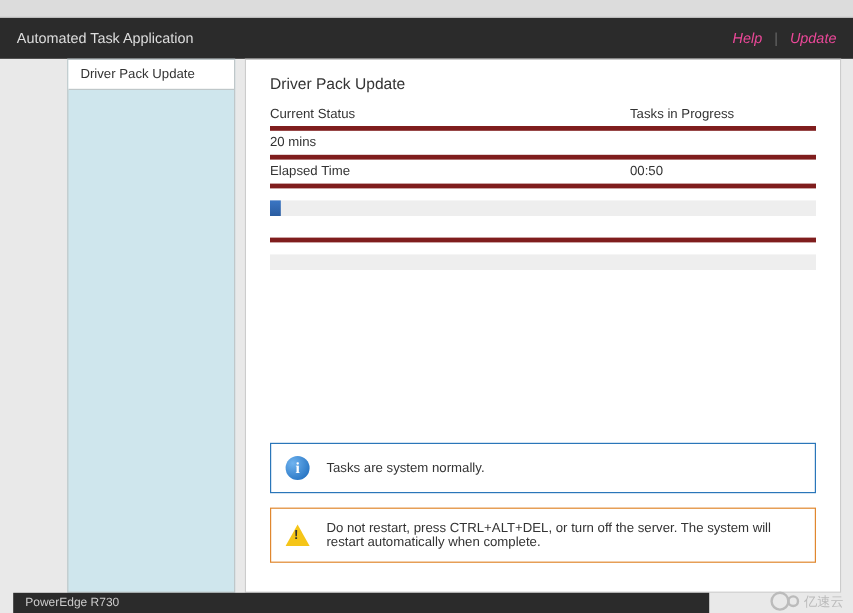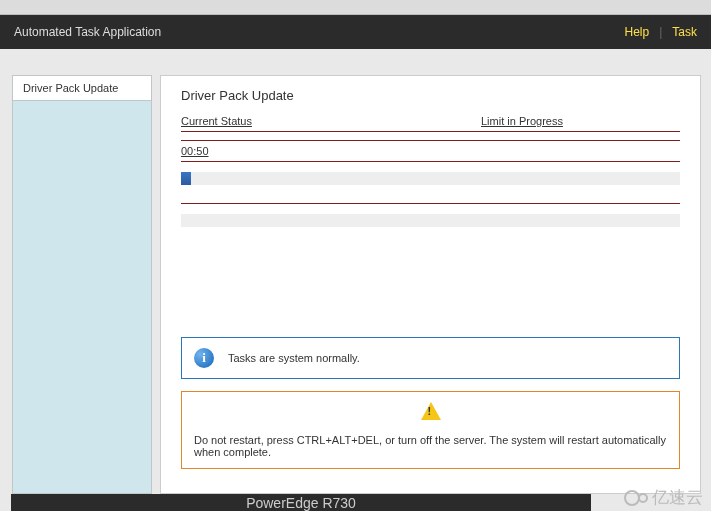--- a/index.html
+++ b/index.html
@@ -22,25 +22,26 @@
     color: #ddd;
     height: 34px;
     display: flex;
     align-items: center;
     padding: 0 14px;
     font-size: 12px;
     justify-content: space-between;
   }
   .header .right { display: flex; align-items: center; gap: 10px; }
   .header .sep { color: #666; }
-  .header a { color: #fde047; cursor: pointer; }
+  .header a { color: #ec4899; cursor: pointer; font-style: italic; }
   .body {
     display: flex;
     height: calc(100% - 15px - 34px - 17px);
-    padding-top: 26px;
+    padding-top: 0;
+    margin-left: 44px;
   }
   .sidebar {
     width: 140px;
     margin-left: 12px;
     background: #cfe6ed;
     border: 1px solid #bfc7c9;
   }
   .sidebar .item {
     background: #fff;
     border-bottom: 1px solid #bfc7c9;
@@ -58,24 +59,23 @@
     flex-direction: column;
   }
   .main h2 {
     font-size: 13px;
     font-weight: normal;
     color: #333;
     margin-bottom: 8px;
   }
   .row {
     display: flex;
-    border-bottom: 1px solid #7f1d1d;
+    border-bottom: 4px solid #7f1d1d;
     padding: 4px 0;
     font-size: 11px;
-    text-decoration: underline;
   }
   .row .label { width: 300px; }
   .row .val { flex: 1; }
   .progress {
     margin: 10px 0;
     height: 13px;
     background: #eee;
     position: relative;
     width: 100%;
   }
@@ -87,21 +87,21 @@
   .msgbox {
     border: 1px solid;
     padding: 10px 12px;
     display: flex;
     align-items: center;
     gap: 14px;
     margin-bottom: 12px;
     font-size: 11px;
   }
   .msgbox.info { border-color: #2a76b9; }
-  .msgbox.warn { border-color: #e0872e; flex-direction: column; }
+  .msgbox.warn { border-color: #e0872e; }
   .icon-info {
     width: 20px; height: 20px; border-radius: 50%;
     background: radial-gradient(circle at 30% 30%, #6fb3ef, #1565b8);
     color: #fff; display:flex; align-items:center; justify-content:center;
     font-weight: bold; font-size: 13px; font-family: Georgia, serif;
     flex-shrink: 0;
   }
   .icon-warn {
     width: 0; height: 0;
     border-left: 10px solid transparent;
@@ -113,35 +113,34 @@
   .icon-warn::after {
     content: "!";
     position: absolute;
     left: -3px; top: 3px;
     font-size: 11px; font-weight: bold; color: #333;
   }
   .footer {
     height: 17px;
     background: #2b2b2b;
     color: #ccc;
-    font-size: 14px;
+    font-size: 10px;
     display: flex;
     align-items: center;
     padding: 0 10px;
     position: absolute;
     bottom: 0;
     left: 11px;
     right: 120px;
-    justify-content: center;
   }
   .watermark {
     position: absolute;
     bottom: 2px;
     right: 8px;
-    font-size: 17px;
+    font-size: 11px;
     color: #bbb;
     display: flex;
     align-items: center;
     gap: 4px;
   }
   .watermark .circ {
     width: 16px; height: 16px; border: 2px solid #bbb; border-radius: 50%;
     display: inline-block; position: relative;
   }
   .watermark .circ.small {
@@ -151,39 +150,41 @@
 </head>
 <body>
 
 <div class="topbar"></div>
 
 <div class="header">
   <span>Automated Task Application</span>
   <div class="right">
     <a>Help</a>
     <span class="sep">|</span>
-    <a>Task</a>
+    <a>Update</a>
   </div>
 </div>
 
 <div class="body">
   <div class="sidebar">
     <div class="item">Driver Pack Update</div>
   </div>
 
   <div class="main">
     <h2>Driver Pack Update</h2>
 
     <div class="row">
       <div class="label">Current Status</div>
-      <div class="val">Limit in Progress</div>
-    </div>
-    <div class="row">
-    </div>
-    <div class="row">
+      <div class="val">Tasks in Progress</div>
+    </div>
+    <div class="row">
+      <div class="val">20 mins</div>
+    </div>
+    <div class="row">
+      <div class="label">Elapsed Time</div>
       <div class="val">00:50</div>
     </div>
 
     <div class="progress">
       <div class="fill" style="width:2%"></div>
     </div>
 
     <div class="row">
     </div>
 

